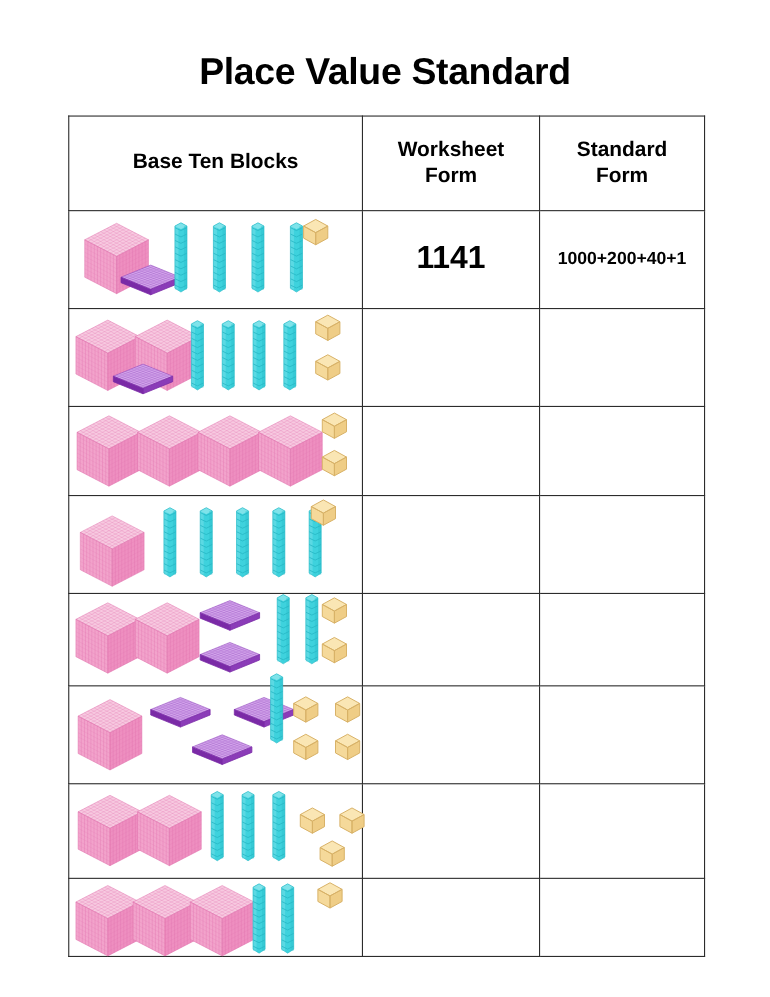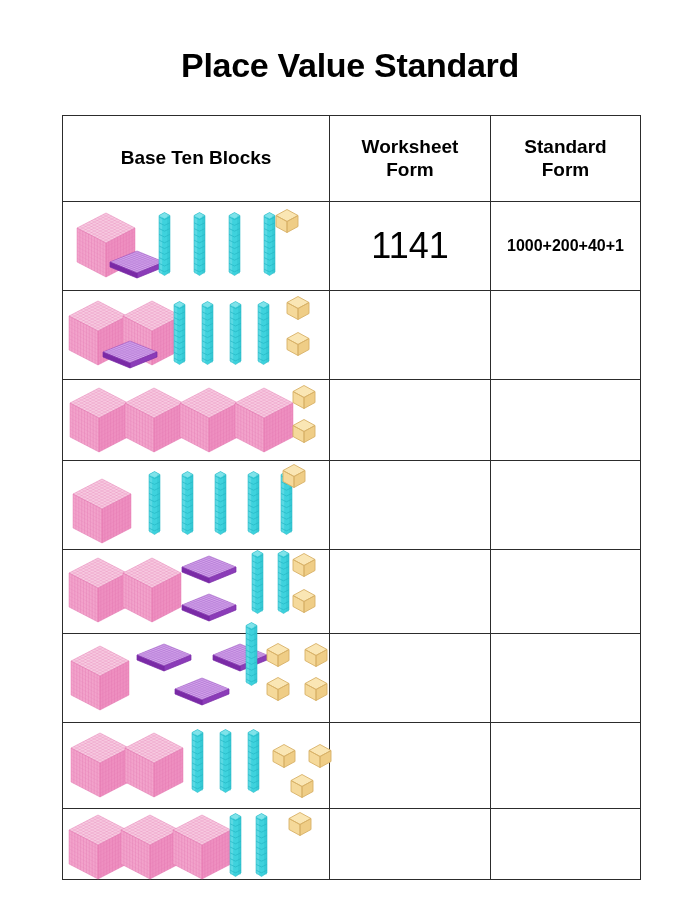--- a/index.html
+++ b/index.html
@@ -33,21 +33,21 @@
     font-size: 34px;
     font-weight: bold;
     letter-spacing: -0.3px;
     color: #000000;
   }
 
   
   .wtable {
     position: absolute;
     left: 62px;
-    top: 115px;
+    top: 105px;
     width: 578px;
     border-collapse: collapse;
     table-layout: fixed;
   }
   .wtable td, .wtable th {
     border: 1.6px solid #2c2c2c;
     padding: 0;
     margin: 0;
     vertical-align: middle;
     background: transparent;
@@ -68,22 +68,22 @@
 
   .blocks-cell {
     position: relative;
     overflow: visible;
   }
   .answer-cell {
     text-align: center;
   }
 
   .standard-value {
-    font-size: 36px;
-    font-weight: normal;
+    font-size: 29px;
+    font-weight: bold;
     line-height: 1.1;
   }
   .expanded-value {
     font-size: 16px;
     font-weight: bold;
     line-height: 1.35;
     padding: 0 8px;
     word-break: break-word;
   }
 

